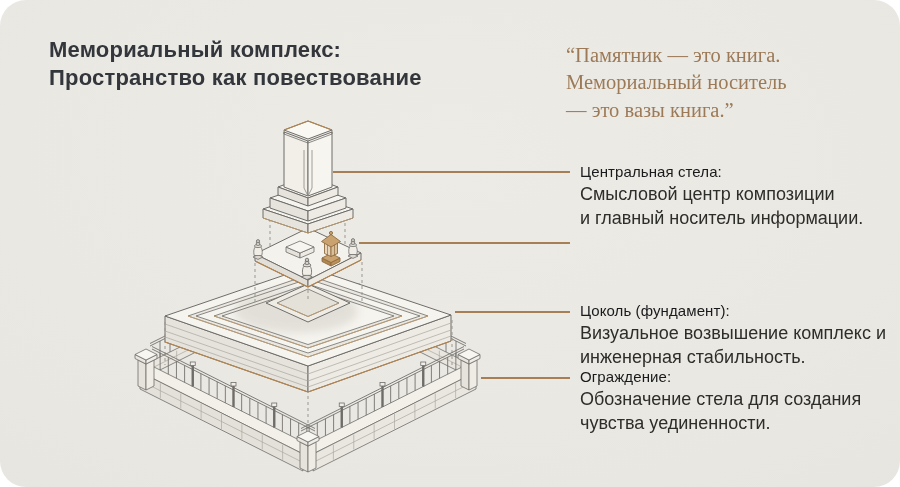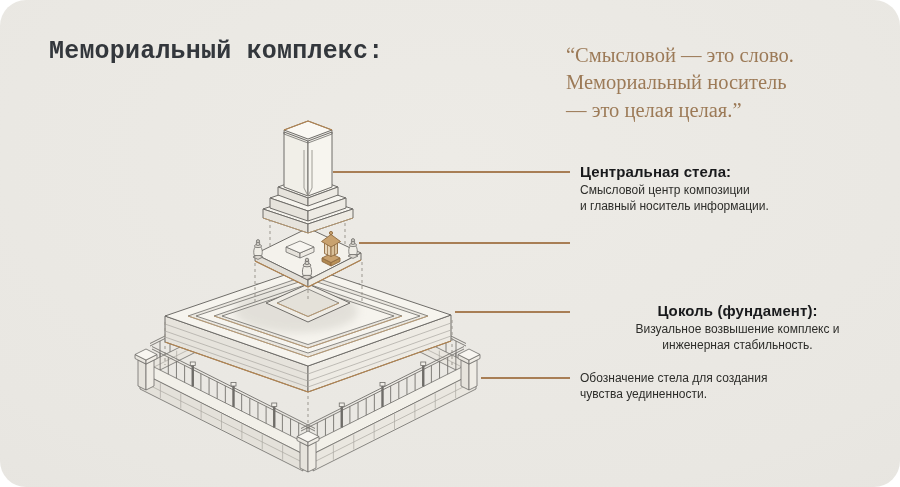--- a/index.html
+++ b/index.html
@@ -1,28 +1,28 @@
 <!DOCTYPE html>
 <html lang="ru"><head>
 <meta charset="utf-8">
 <style>
   html,body{margin:0;padding:0;background:#ffffff;}
   .stage{position:relative;width:900px;height:487px;overflow:hidden;
          font-family:"Liberation Sans",sans-serif;}
   .card{position:absolute;inset:0;border-radius:26px;overflow:hidden;
         background:radial-gradient(120% 130% at 50% 32%, #edebe6 0%, #e9e7e2 55%, #e3e1dc 100%);}
   .main-title{position:absolute;left:49px;top:36px;width:500px;
-        font-family:Liberation Mono, monospace;font-weight:700;font-size:25px;
+        font-family:Liberation Sans, sans-serif;font-weight:700;font-size:22px;
         line-height:1.28;color:#33373c;letter-spacing:.2px;}
   .quote{position:absolute;left:566px;top:42px;width:320px;
         font-family:"Liberation Serif",serif;font-size:20.5px;line-height:1.34;
         color:#9c7a57;}
   .ann{position:absolute;left:580px;width:315px;}
-  .ann-title{font-size:15px;font-weight:700;color:#191a1c;letter-spacing:.1px;}
-  .ann-body{margin-top:3px;font-size:12px;line-height:1.33;color:#2d2d2a;white-space:pre-line;}
+  .ann-title{font-size:15px;font-weight:400;color:#191a1c;letter-spacing:.1px;}
+  .ann-body{margin-top:3px;font-size:18px;line-height:1.33;color:#2d2d2a;white-space:pre-line;}
   .leader{position:absolute;height:1.5px;background:#a87e55;}
   .diagram{position:absolute;left:125px;top:105px;width:440px;height:375px;}
   .o{stroke:#6f6d69;stroke-width:1;stroke-linejoin:round;}
   .t{stroke:#6f6d69;stroke-width:.8;stroke-linejoin:round;}
   .step{stroke:#a9a6a0;stroke-width:.7;}
   .acc{stroke:#b5854f;stroke-width:1.1;fill:none;stroke-linejoin:round;}
   .acc2{stroke:#c49e6f;stroke-width:.8;fill:none;}
   .dash{stroke:#9b978f;stroke-width:1;stroke-dasharray:3 3;}
   .balustrade line{stroke:#74726d;stroke-width:.9;}
   .balustrade line.post{stroke:#6f6d69;stroke-width:2.4;}
@@ -31,26 +31,27 @@
   .lant{stroke:#8e6a40;stroke-width:.9;stroke-linejoin:round;}
 </style>
 </head>
 <body>
 
 <div class="stage">
   <div class="card">
 
     <div class="main-title">
       <div>Мемориальный комплекс:</div>
+      <div>Пространство как повествование</div>
     </div>
 
     <div class="quote">
-      <div>“Смысловой — это слово.</div>
+      <div>“Памятник — это книга.</div>
       <div>Мемориальный носитель</div>
-      <div>— это целая целая.”</div>
+      <div>— это вазы книга.”</div>
     </div>
 
     <svg class="diagram" viewBox="125 105 440 375">
       <defs>
         <filter id="blur5" x="-60%" y="-60%" width="220%" height="220%">
           <feGaussianBlur stdDeviation="4"></feGaussianBlur>
         </filter>
         <g id="vase-def">
           <polygon points="-5,0 0,2.4 5,0 0,-2.4" fill="#dcd8d1" class="t"></polygon>
           <path d="M -3.8 -1.5 Q -5.2 -7.5 -2.4 -10.5 L 2.4 -10.5 Q 5.2 -7.5 3.8 -1.5 Z" fill="#efede6" class="t"></path>
@@ -323,24 +324,25 @@
     <div class="leader" style="left:333px;top:171px;width:237px;"></div>
     <div class="leader" style="left:359px;top:242px;width:211px;"></div>
     <div class="leader" style="left:455px;top:311px;width:115px;"></div>
     <div class="leader" style="left:481px;top:377px;width:89px;"></div>
 
     <div class="ann" style="top:163px;">
       <div class="ann-title">Центральная стела:</div>
       <div class="ann-body">Смысловой центр композиции
 и главный носитель информации.</div>
     </div>
-    <div class="ann" style="top:302px;text-align:center;">
+    <div class="ann" style="top:302px;">
       <div class="ann-title">Цоколь (фундамент):</div>
       <div class="ann-body">Визуальное возвышение комплекс и
 инженерная стабильность.</div>
     </div>
     <div class="ann" style="top:368px;">
+      <div class="ann-title">Ограждение:</div>
       <div class="ann-body">Обозначение стела для создания
 чувства уединенности.</div>
     </div>
 
   </div>
 </div>
 
 </body></html>

